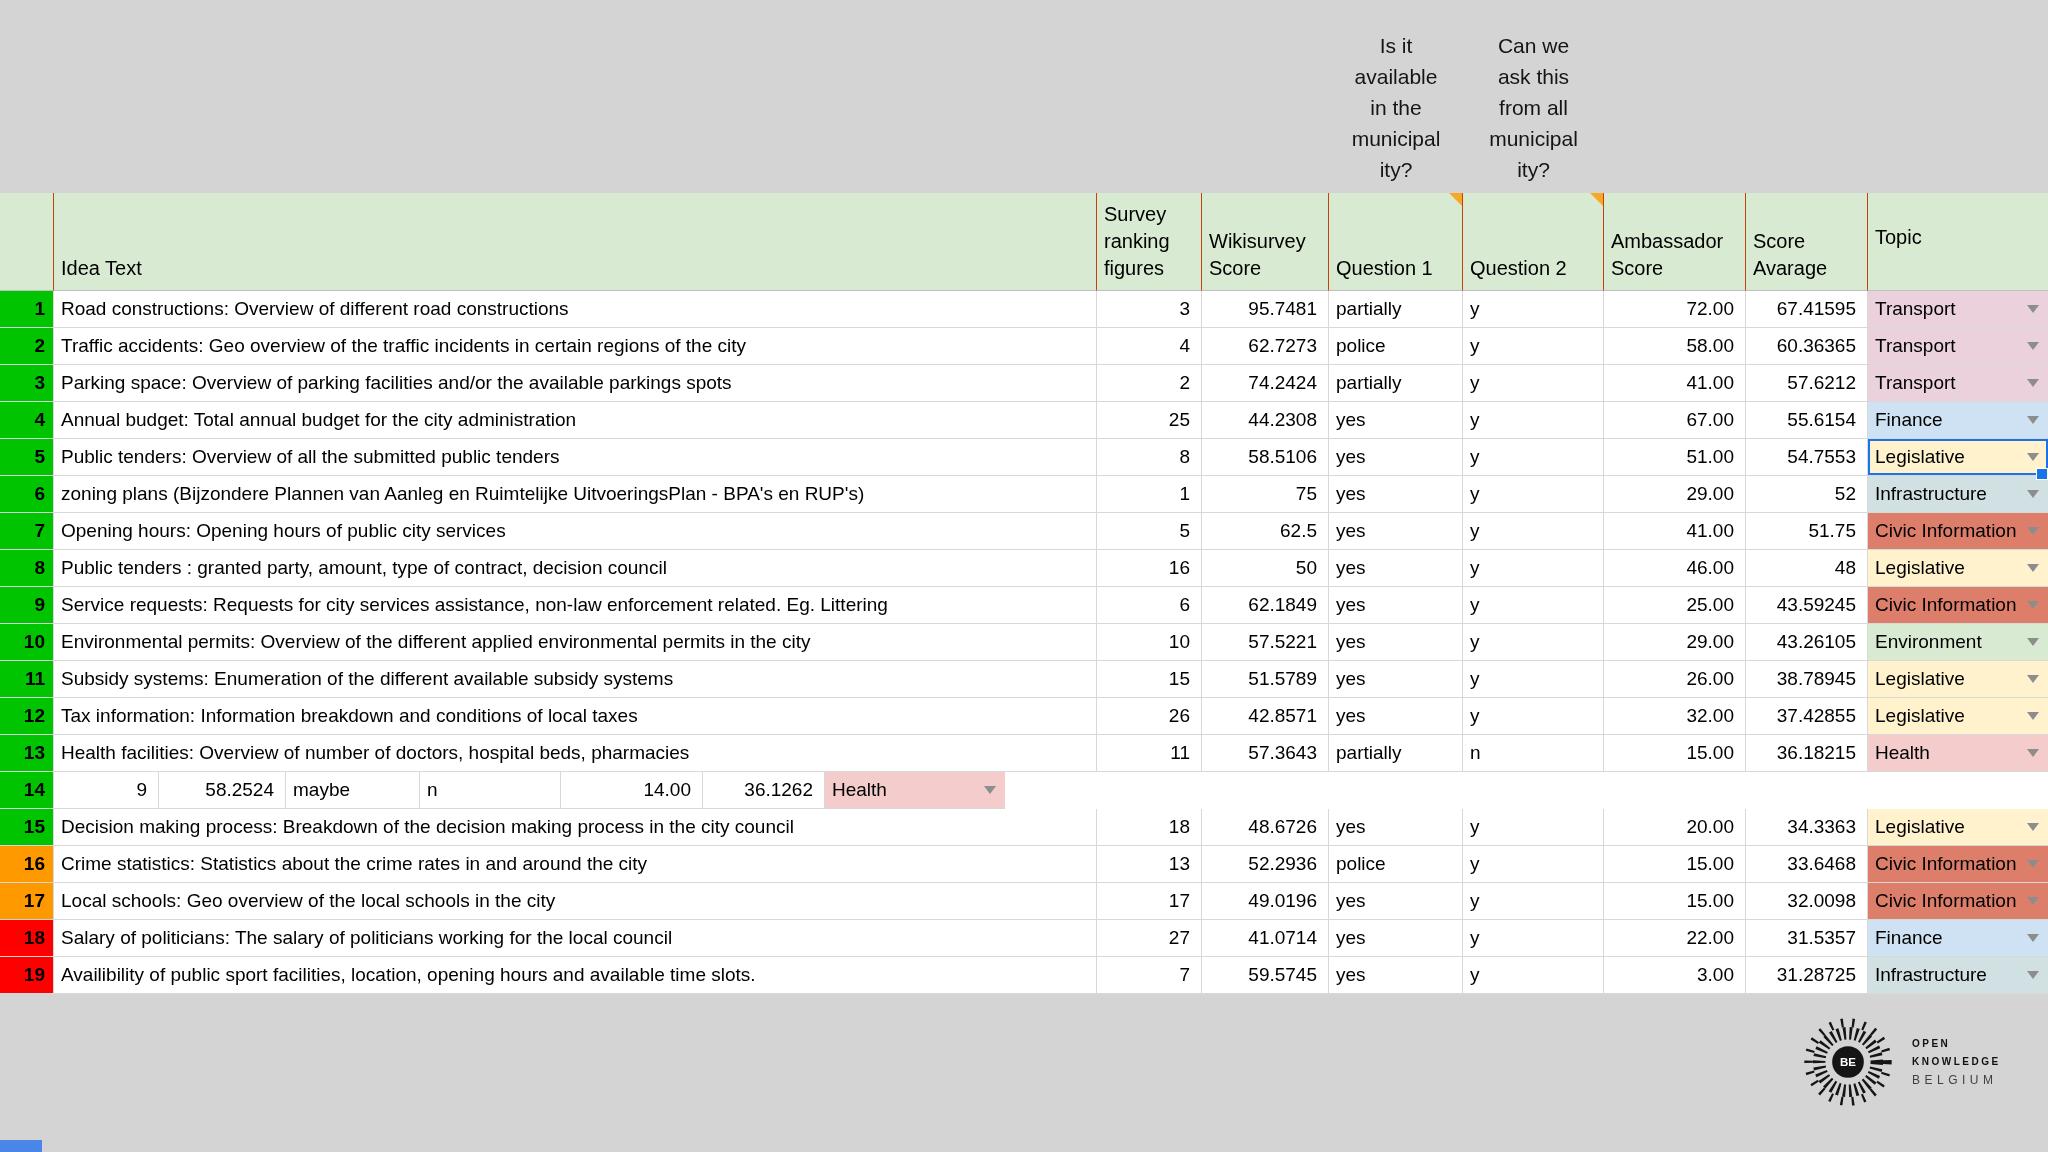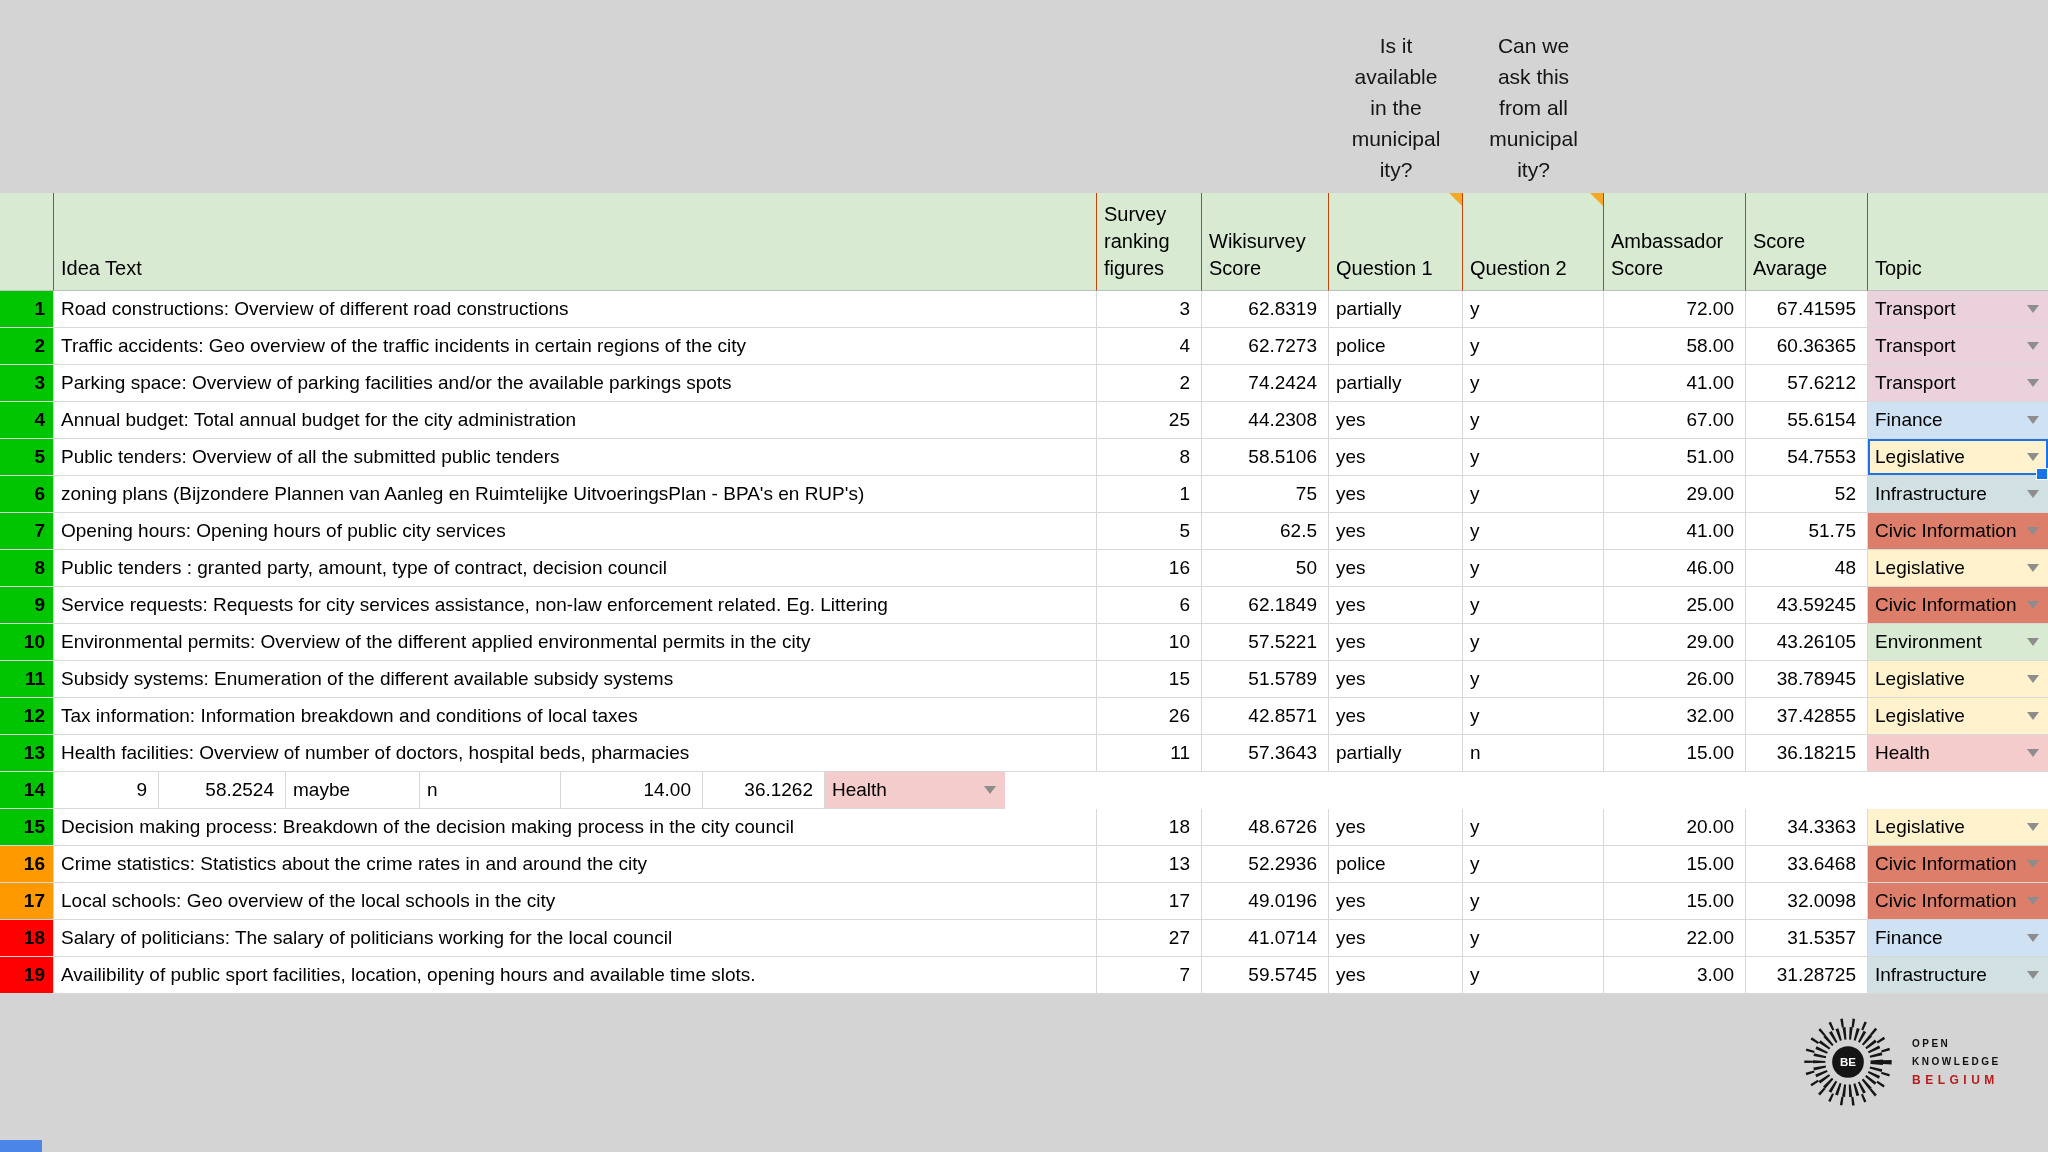--- a/index.html
+++ b/index.html
@@ -33,21 +33,21 @@
     font-size:19px; position:relative;
   }
   .w-num   { width:54px;  justify-content:flex-end; padding-right:8px; font-weight:bold; }
   .w-idea  { width:1043px; white-space:nowrap; overflow:hidden; }
   .w-rank  { width:105px; }
   .w-wiki  { width:127px; }
   .w-q1    { width:134px; }
   .w-q2    { width:141px; }
   .w-amb   { width:142px; }
   .w-avg   { width:122px; }
-  .w-topic { width:180px; border-right:none; white-space:nowrap; }
+  .w-topic { width:180px; border-right:none; white-space:nowrap;align-items:center; }
   .num { justify-content:flex-end; padding-right:11px; }
 
   
   .note {
     position:absolute; top:0; right:0; width:0; height:0;
     border-left:13px solid transparent; border-top:13px solid #f9a825;
   }
 
   
   .dd {
@@ -64,21 +64,21 @@
   }
 
   
   .corner-chip { position:absolute; left:0; bottom:0; width:42px; height:12px; background:#4a86e8; }
 
   
   .logo { position:absolute; left:1800px; top:1014px; display:flex; align-items:center; gap:16px; }
   .logo svg { display:block; }
   .logo-text span { display:block; }
   .lt-bold { font-size:10px; font-weight:bold; letter-spacing:2.5px; color:#101010; line-height:18px; }
-  .lt-light { font-size:12px; letter-spacing:4.5px; color:#b91c1c; line-height:18px;font-weight:bold; }
+  .lt-light { font-size:12px; letter-spacing:4.5px; color:#404040; line-height:18px; }
 </style>
 </head>
 <body>
 
 <div class="screen">
 
   <div class="float-q fq1">Is it
 available
 in the
 municipal
@@ -126,21 +126,21 @@
     <div class="cell w-num" style="background: rgb(0, 196, 0);">
       <span>1</span>
     </div>
     <div class="cell w-idea">
       <span>Road constructions: Overview of different road constructions</span>
     </div>
     <div class="cell w-rank num">
       <span>3</span>
     </div>
     <div class="cell w-wiki num">
-      <span>62.8319</span>
+      <span>95.7481</span>
     </div>
     <div class="cell w-q1">
       <span>partially</span>
     </div>
     <div class="cell w-q2">
       <span>y</span>
     </div>
     <div class="cell w-amb num">
       <span>72.00</span>
     </div>

